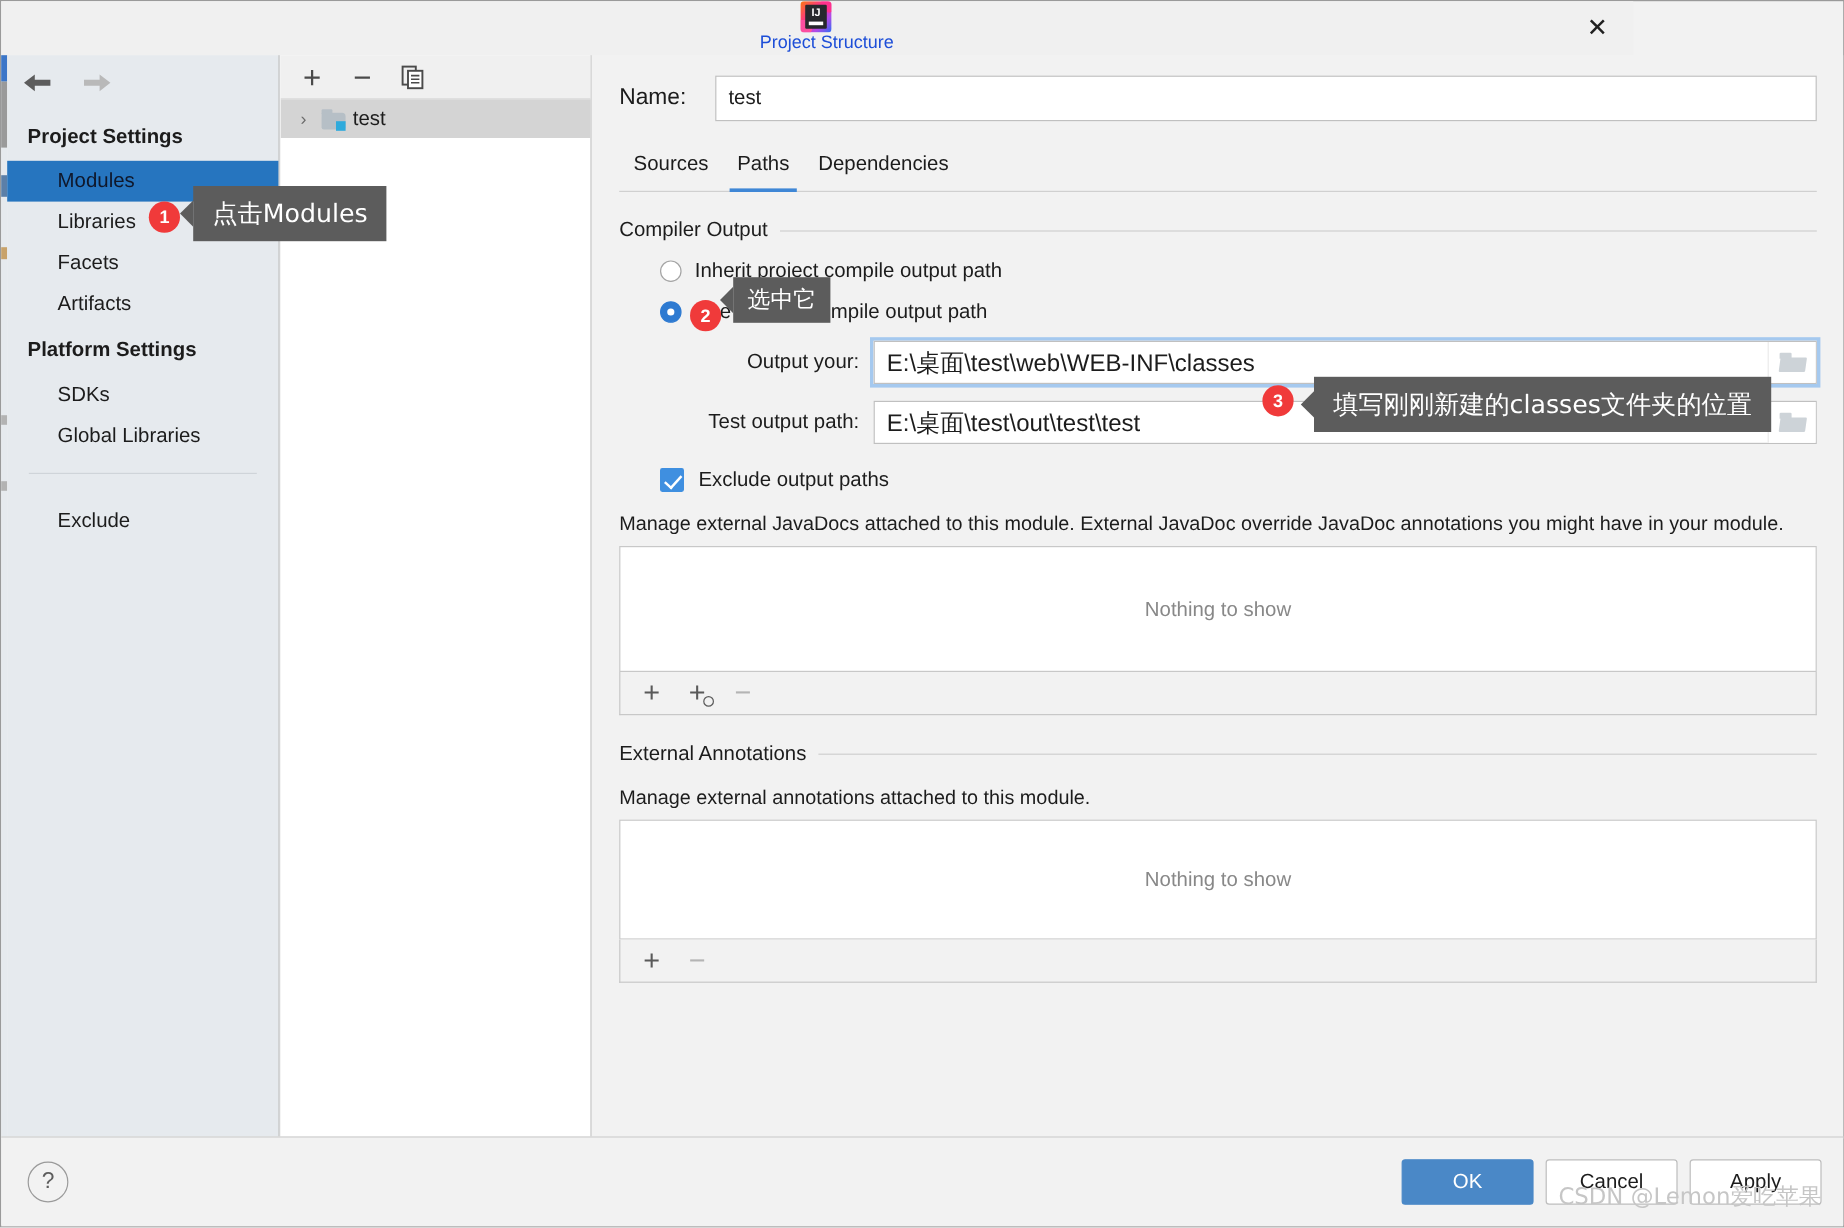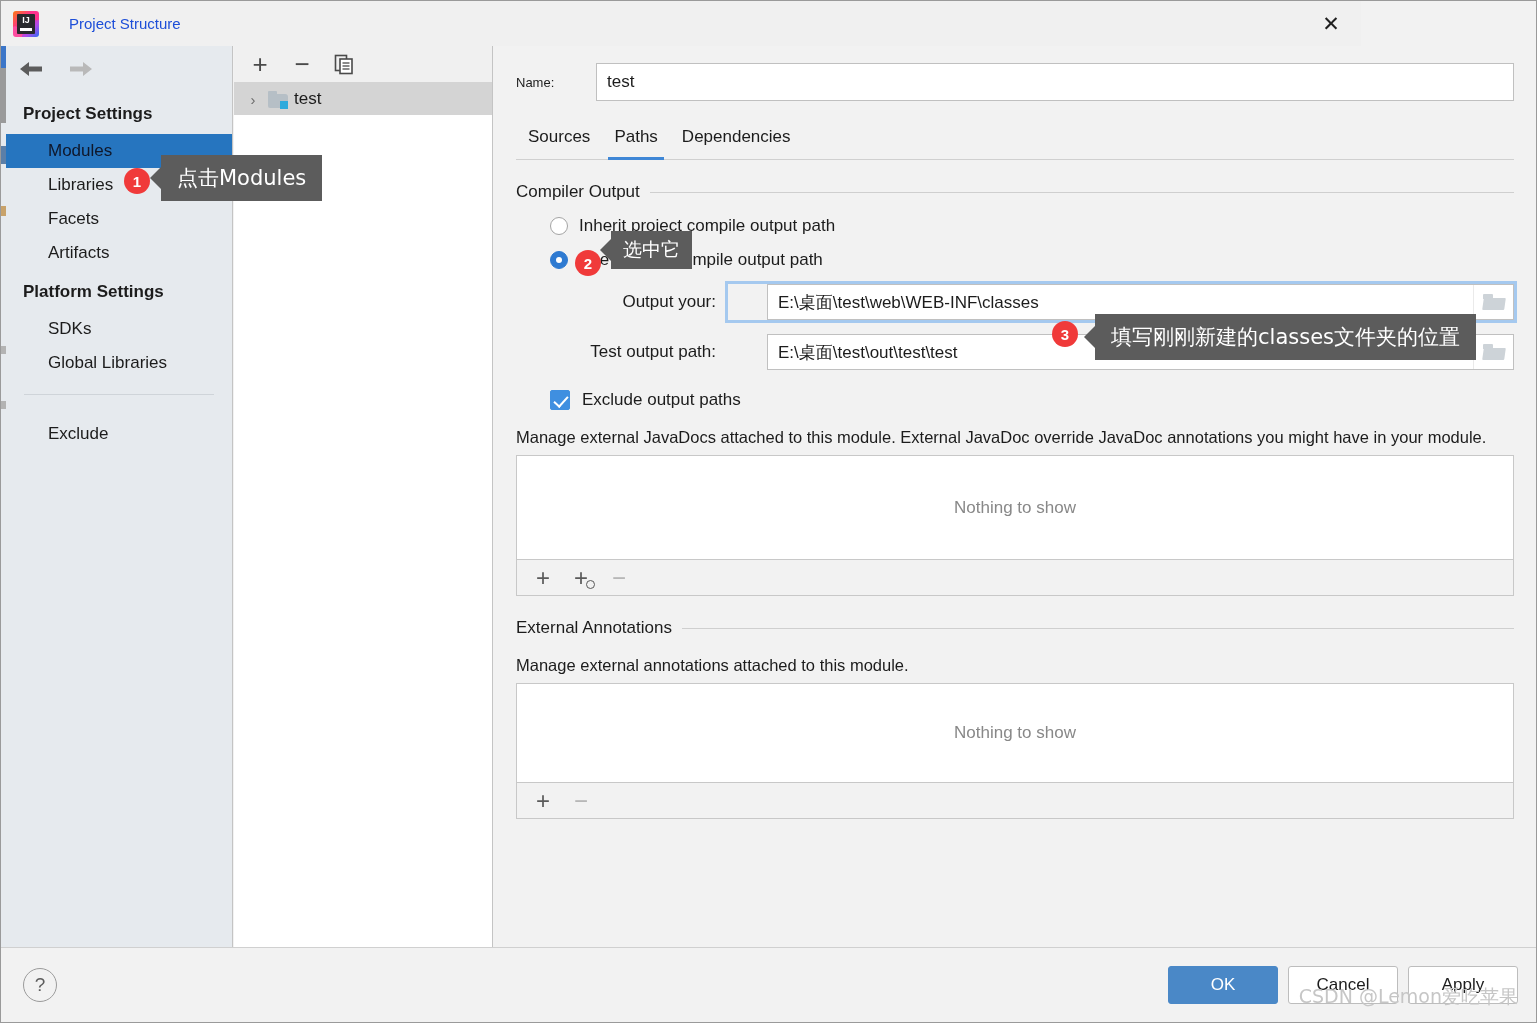--- a/index.html
+++ b/index.html
@@ -15,21 +15,21 @@
     width: 1537px; height: 1023px;
     background: #f2f2f2;
     border: 1px solid #9a9a9a;
   }
 
   
   .titlebar {
     position: absolute; left: 0; top: 0;
     width: 1360px; height: 45px;
     background: #f0f0f0;
-    display: flex; align-items: center;
+    display: flex; align-items: center; flex-direction: column;
   }
   .ij-logo {
     width: 26px; height: 26px; margin-left: 12px; margin-right: 14px;
     flex: none; position: relative; border-radius: 3px; overflow: hidden;
     background:
       radial-gradient(circle at 8% 88%, #fc4ea0 0%, #fc4ea0 22%, transparent 23%),
       radial-gradient(circle at 92% 10%, #ff318c 0%, #ff318c 20%, transparent 21%),
       linear-gradient(135deg, #f97a12 0%, #ff318c 40%, #b24ae8 72%, #2d6ef5 100%);
   }
   .ij-logo::after {
@@ -137,21 +137,21 @@
   
   .content {
     position: absolute; left: 493px; top: 45px;
     width: 1042px; height: 903px;
     background: #f2f2f2;
     padding: 0 22px;
   }
   .name-row {
     display: flex; align-items: center; height: 60px; padding-top: 12px;
   }
-  .name-label { font-size: 13px; color: #1c1c1c; width: 80px; }
+  .name-label { font-size: 19px; color: #1c1c1c; width: 80px; }
   .name-input {
     flex: 1; height: 38px; background: #ffffff;
     border: 1px solid #c0c0c0;
     font-size: 17px; color: #1c1c1c;
     padding: 0 10px; font-family: inherit; outline: none;
   }
 
   .tabs {
     display: flex; align-items: flex-end; height: 48px; gap: 0;
     border-bottom: 1px solid #d0d0d0; margin-top: 6px;
@@ -188,24 +188,23 @@
 
   .path-row {
     display: flex; align-items: center; margin-top: 14px; margin-left: 34px;
   }
   .path-label {
     width: 178px; text-align: right; padding-right: 12px;
     font-size: 17px; color: #1c1c1c;
   }
   .path-input {
     flex: 1; height: 36px; background: #ffffff;
-    border: 1px solid #c0c0c0; font-size: 17px; color: #1c1c1c;
+    border: 1px solid #c0c0c0; font-size: 20px; color: #1c1c1c;
     padding: 0 10px; font-family: inherit; outline: none;
     position: relative;
-    margin-left: 39px;
   }
   .path-field-wrap { flex: 1; position: relative; display: flex; align-items: center; }
   .path-field-wrap.focused {
     outline: 3px solid #a5c9ef; outline-offset: 0px;
   }
   .folder-btn {
     position: absolute; right: 1px; top: 1px; width: 40px; height: 34px;
     background: #ffffff; display: flex; align-items: center; justify-content: center;
     border-left: 1px solid #eaeaea;
   }

